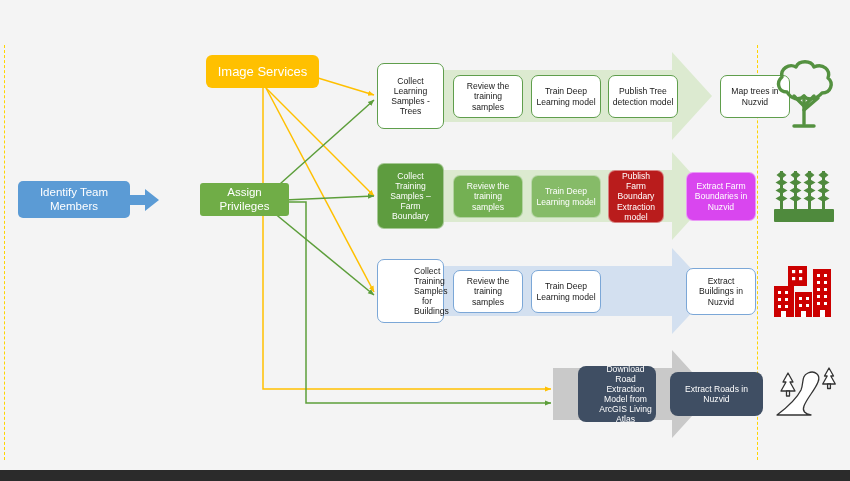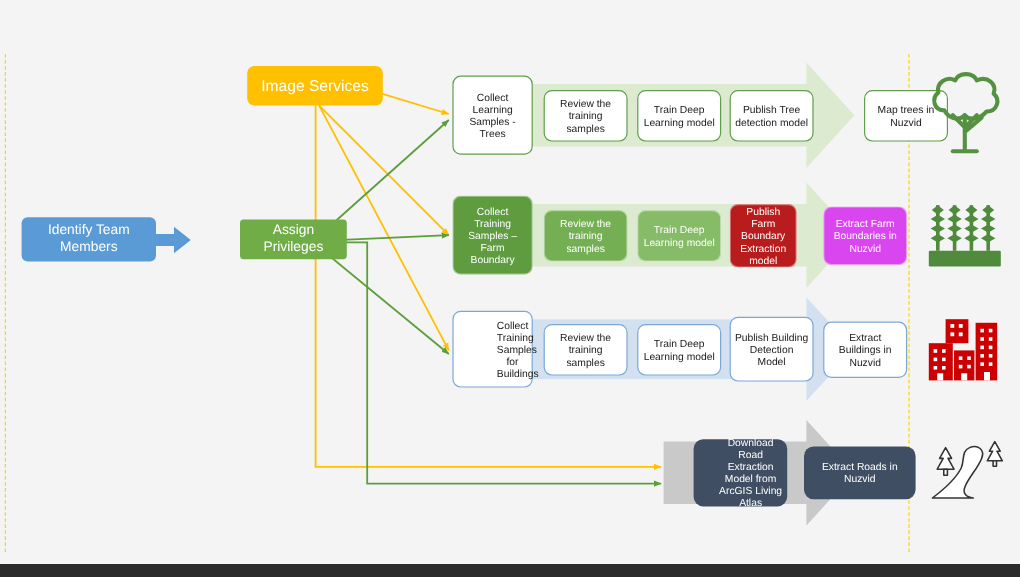--- a/index.html
+++ b/index.html
@@ -150,23 +150,20 @@
 
   <div class="node n-bld" style="left:377px;top:259px;width:67px;height:64px;padding-left:36px;">
     <span>Collect Training Samples for Buildings</span>
   </div>
   <div class="node n-bld" style="left:453px;top:270px;width:70px;height:43px;">
     <span>Review the training samples</span>
   </div>
   <div class="node n-bld" style="left:531px;top:270px;width:70px;height:43px;">
     <span>Train Deep Learning model</span>
   </div>
-  <div class="node n-bld" style="left:608px;top:264px;width:70px;height:54px;">
-    <span>Publish Building Detection Model</span>
-  </div>
   <div class="node n-bld" style="left:686px;top:268px;width:70px;height:47px;">
     <span>Extract Buildings in Nuzvid</span>
   </div>
 
   <div class="node n-road" style="left:578px;top:366px;width:78px;height:56px;padding-left:20px;">
     <span>Download Road Extraction Model from ArcGIS Living Atlas</span>
   </div>
   <div class="node n-road" style="left:670px;top:372px;width:93px;height:44px;">
     <span>Extract Roads in Nuzvid</span>
   </div>

